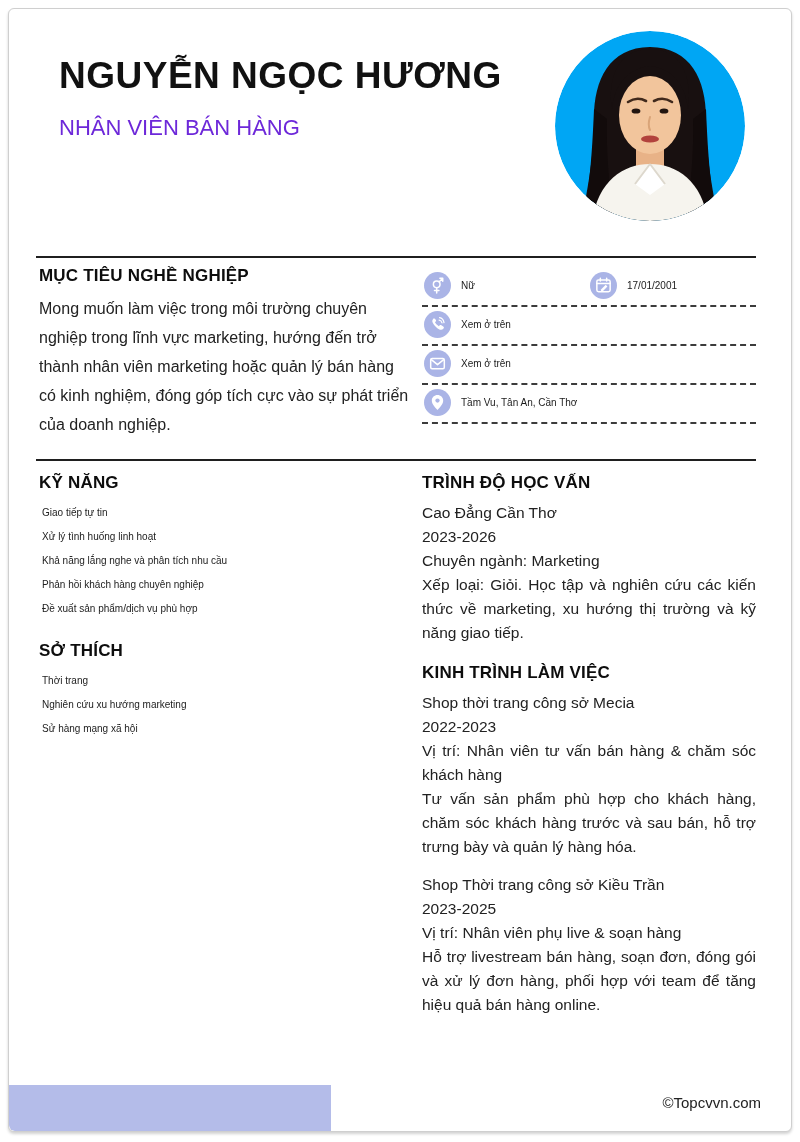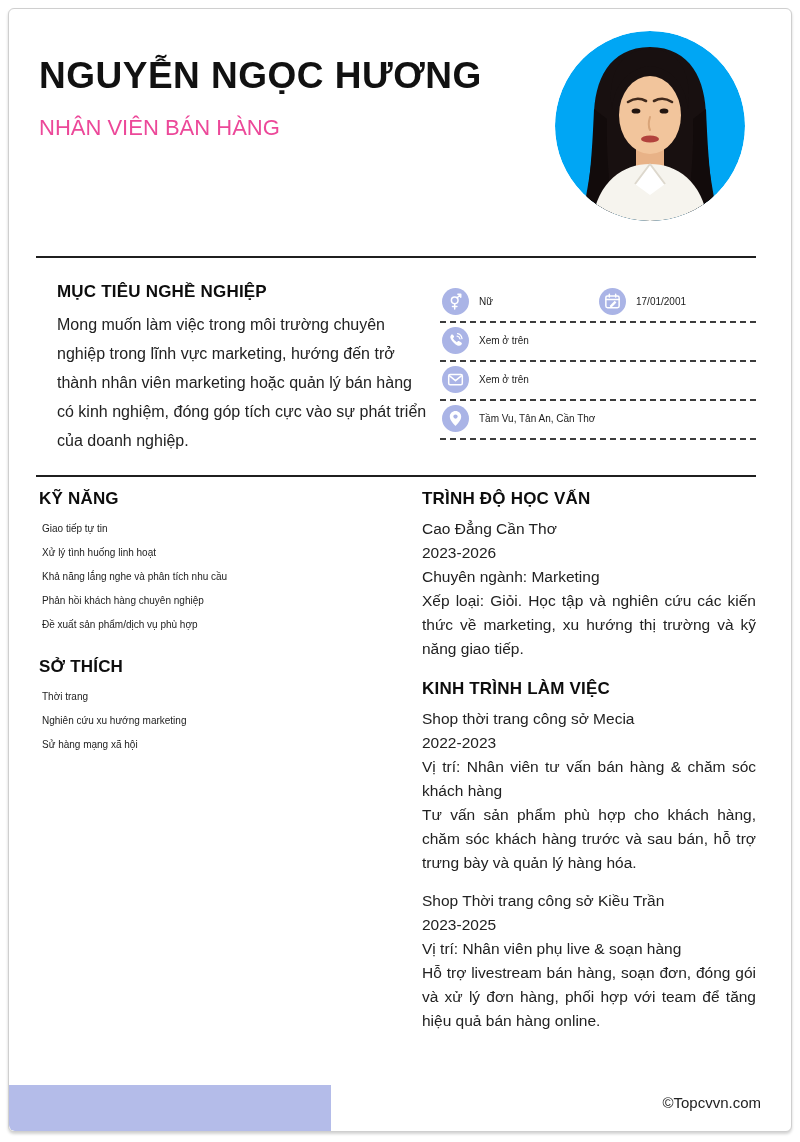--- a/index.html
+++ b/index.html
@@ -13,45 +13,45 @@
   .page {
     position: relative;
     width: 784px; height: 1124px;
     background: #ffffff;
     border: 1px solid #cfcfcf;
     border-radius: 6px;
     box-shadow: 0 2px 3px rgba(0,0,0,.18);
     overflow: hidden;
   }
   
-  .header { display: flex; padding: 22px 46px 0 30px; }
+  .header { display: flex; padding: 22px 46px 0 30px; margin-left: 20px; }
   .header-left { flex: 1; padding-top: 12px; }
   .name {
     font-size: 37px; font-weight: 800; letter-spacing: .5px;
     line-height: 66px; color: #111;
   }
-  .subtitle { font-size: 22px; font-weight: 400; margin-top: 6px; color: #ec4899; }
+  .subtitle { font-size: 22px; font-weight: 400; margin-top: 6px; color: #6d28d9; }
   .photo {
     width: 190px; height: 190px; border-radius: 50%;
     overflow: hidden; flex: 0 0 auto; margin-top: 0;
   }
   .photo svg { display: block; }
   
   .divider {
     border: none; border-top: 2px solid #1f1f1f;
     margin: 0 35px 0 27px;
   }
   .divider-1 { margin-top: 35px; }
   .divider-2 { margin-top: 20px; }
   
   .grid {
     display: grid; grid-template-columns: 375px 1fr;
     column-gap: 8px; padding: 0 35px 0 30px;
   }
-  .top-grid { padding-top: 24px; margin-left: 18px; }
+  .top-grid { padding-top: 8px; }
   .bottom-grid { padding-top: 12px; }
   h2.section-heading {
     font-size: 17px; font-weight: 700; color: #0d0d0d;
     margin-bottom: 8px; letter-spacing: .2px;
   }
   .objective p { font-size: 16px; line-height: 29px; color: #222; }
   
   .contact { padding-top: 2px; }
   .contact-row {
     display: flex; align-items: center;

